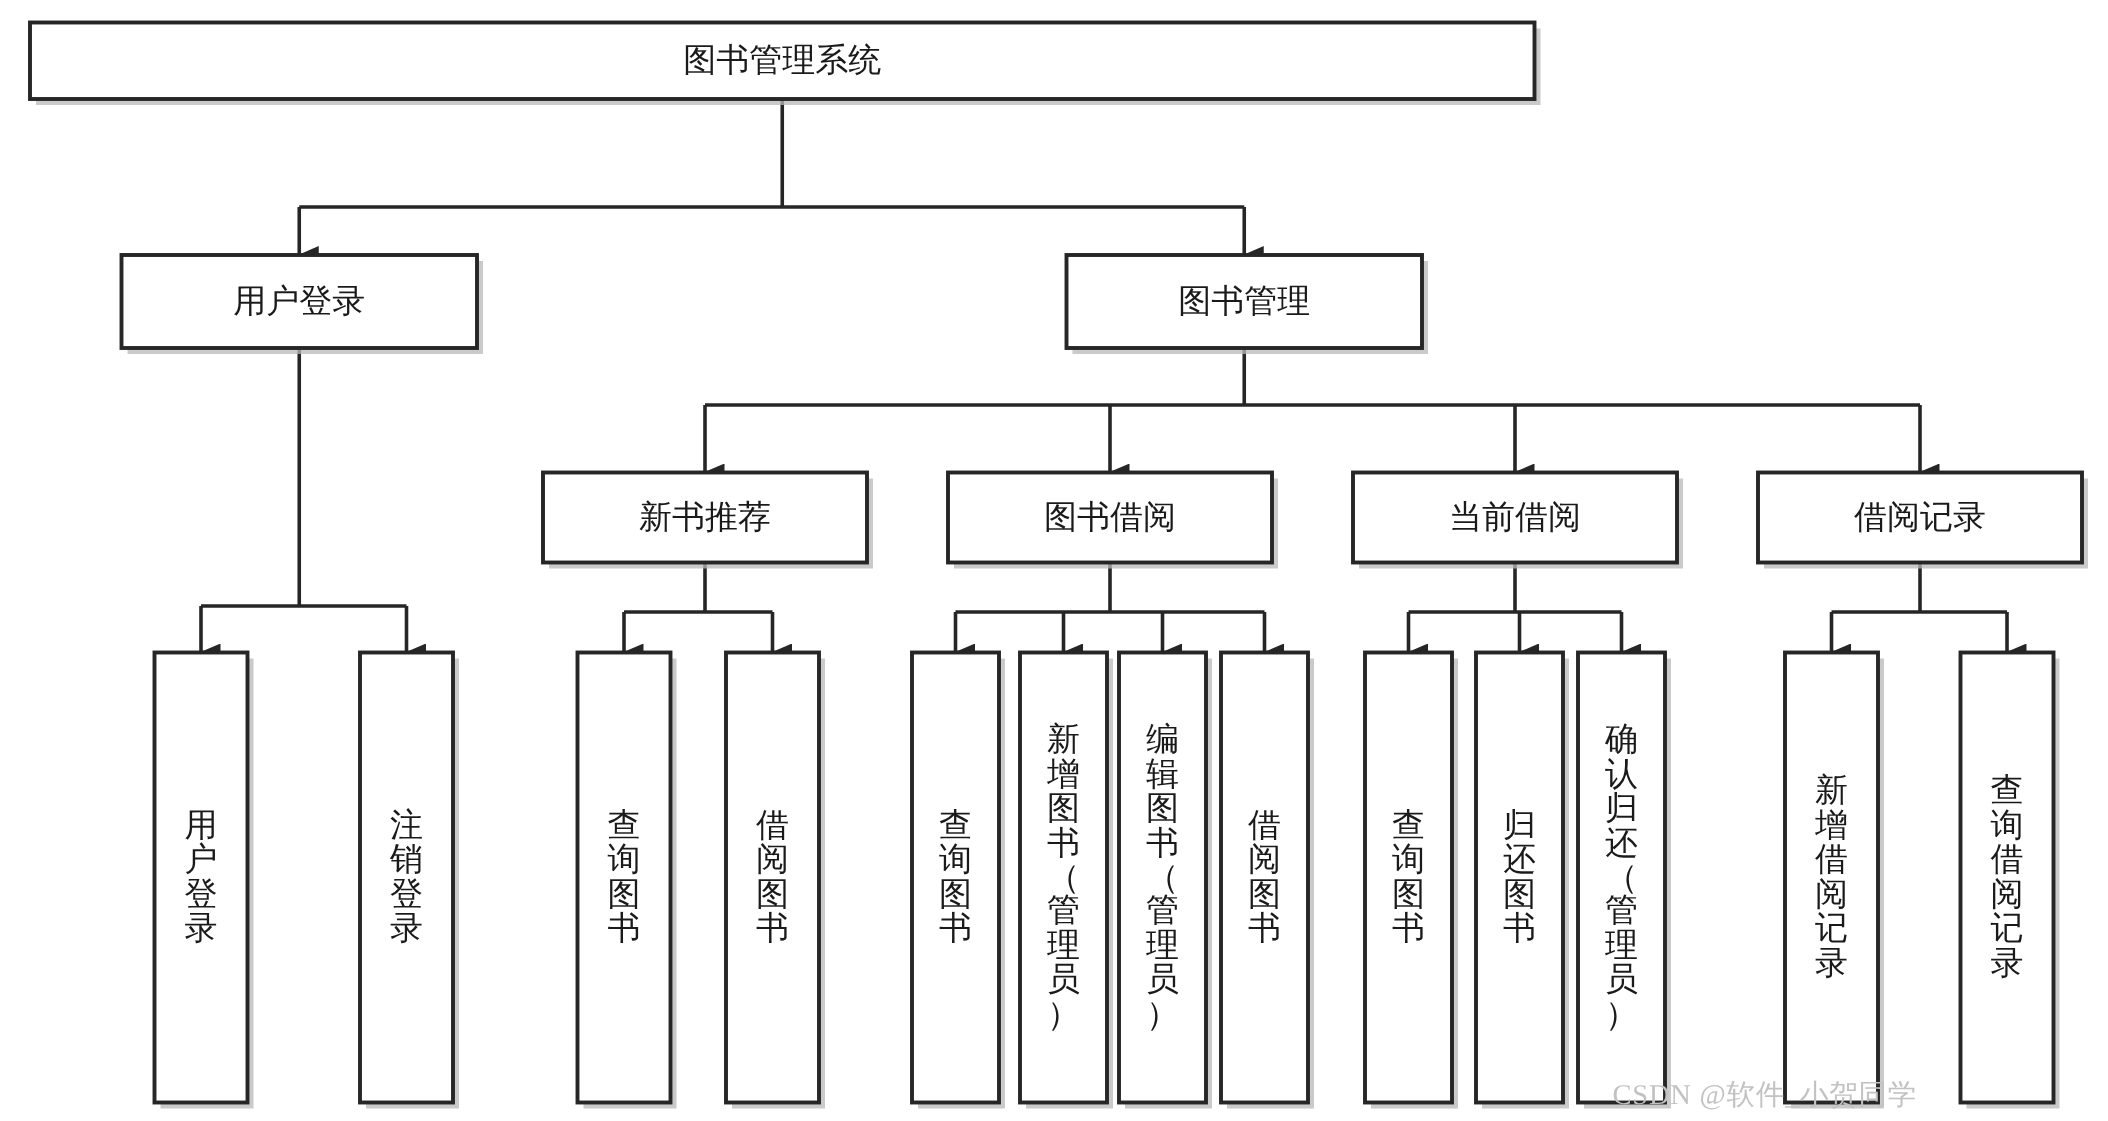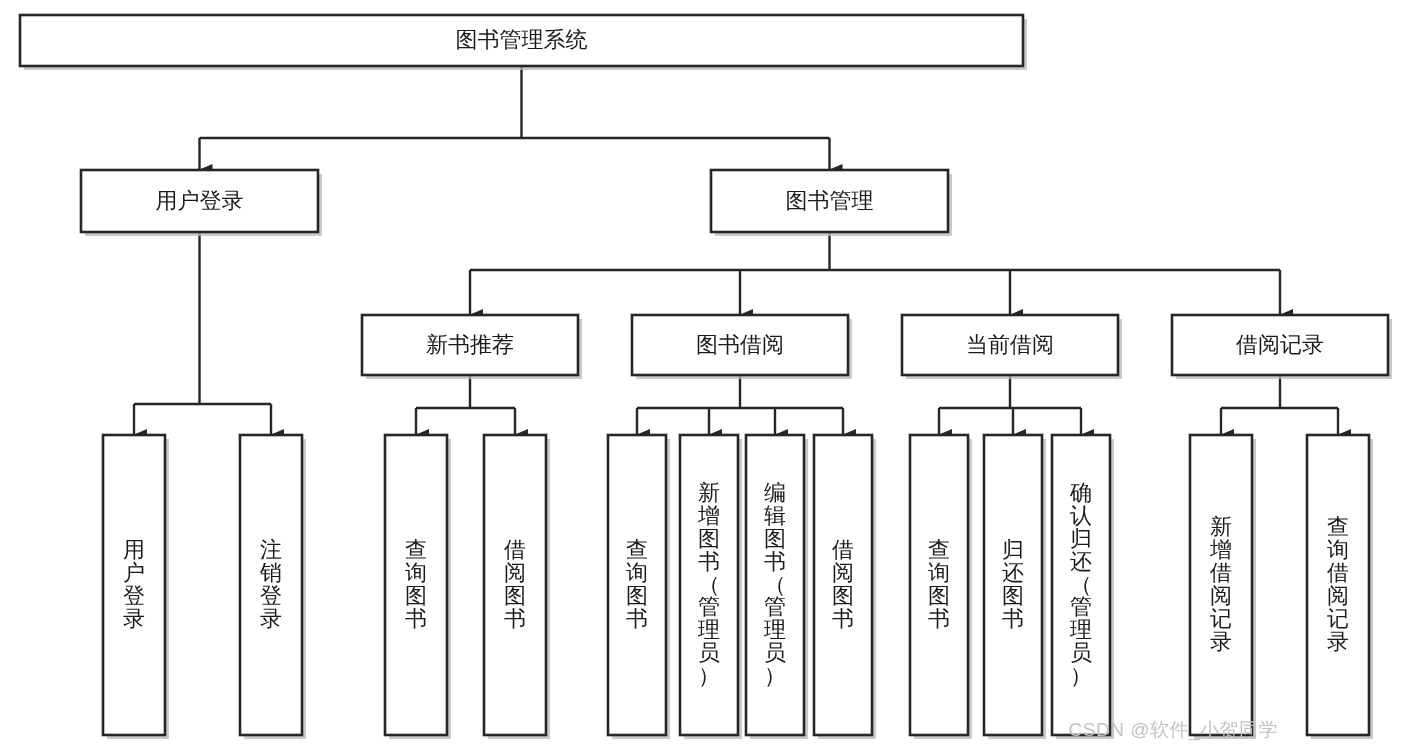--- a/index.html
+++ b/index.html
@@ -62,21 +62,21 @@
     text-align: center;
     letter-spacing: 0px;
     white-space: pre-line;
     pointer-events: none;
     user-select: none;
   }
   .watermark {
     position: absolute;
     right: 6px;
     bottom: 4px;
-    font-family: Liberation Sans, sans-serif;
+    font-family: Liberation Serif, serif;
     font-size: 19px;
     color: #c2c2c2;
     letter-spacing: 0.5px;
     white-space: nowrap;
     user-select: none;
   }
 </style>
 </head>
 <body>
 

